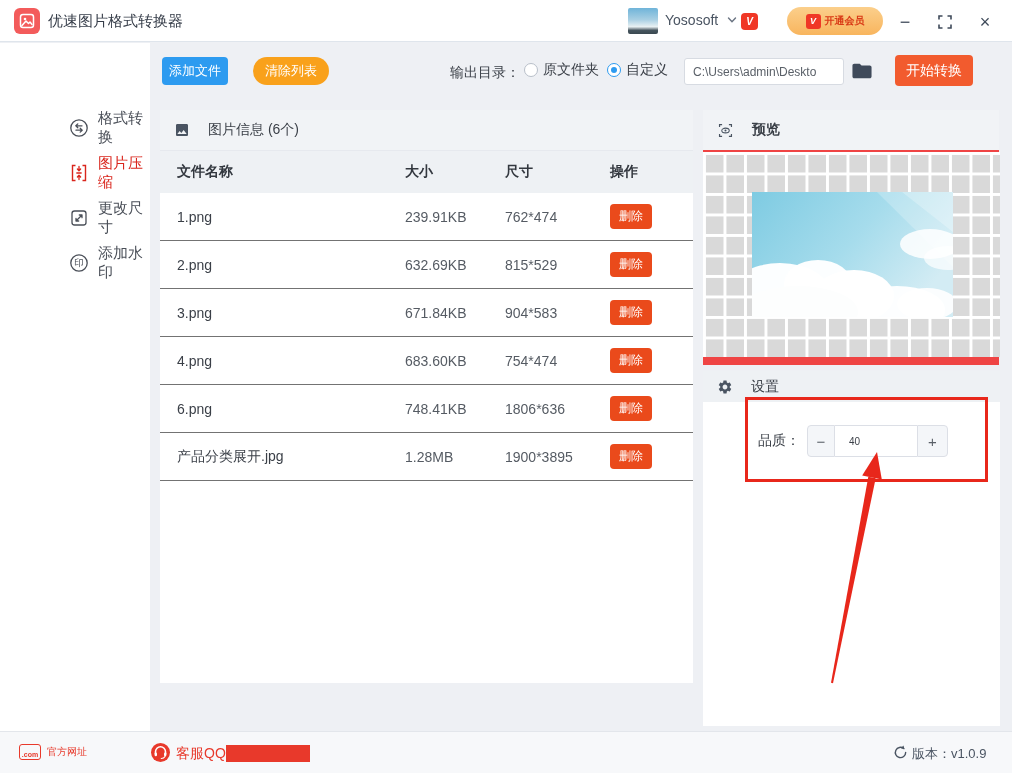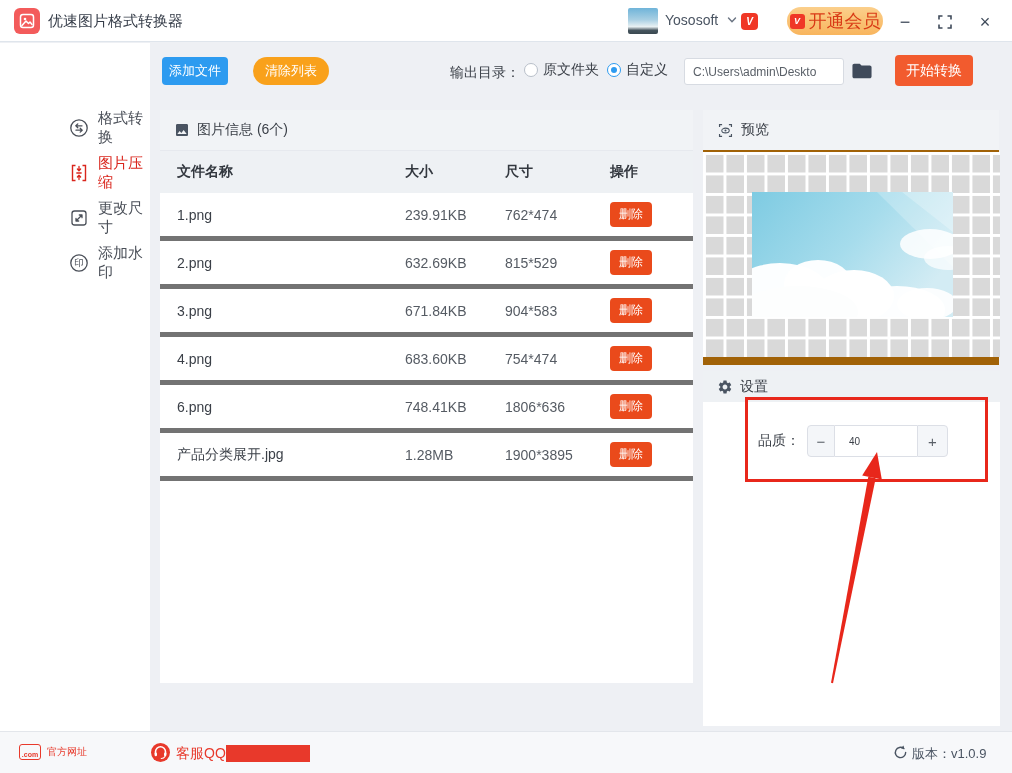--- a/index.html
+++ b/index.html
@@ -12,21 +12,21 @@
   .appicon { position:absolute; left:14px; top:8px; width:26px; height:26px; background:#f35b5b; border-radius:6px; display:flex; align-items:center; justify-content:center; }
   .apptitle { position:absolute; left:48px; top:12px; font-size:15px; color:#353c48; }
   .avatar { position:absolute; left:628px; top:8px; width:30px; height:26px; border-radius:2px;
     background:linear-gradient(180deg,#6fb4d9 0%,#a8cfe3 45%,#e9f1f3 72%,#46555e 86%,#3a4850 100%); }
   .account { position:absolute; left:665px; top:12px; font-size:14px; color:#4a5462; }
   .chev { position:absolute; left:727px; top:15px; width:10px; height:10px; }
   .vipbadge { position:absolute; left:741px; top:13px; width:17px; height:17px; background:#f03726; border-radius:4px; color:#fff; font-size:10px; font-weight:bold; font-style:italic; display:flex; align-items:center; justify-content:center; }
   .memberbtn { position:absolute; left:787px; top:7px; width:96px; height:28px; border-radius:14px;
     background:linear-gradient(180deg,#fbcf8b,#f8b55e); display:flex; align-items:center; justify-content:center; gap:4px; cursor:pointer; }
   .memberbtn .mini-vip { width:15px; height:15px; background:#f03726; border-radius:3px; color:#fff; font-size:9px; font-weight:bold; font-style:italic; display:flex; align-items:center; justify-content:center; }
-  .memberbtn span.lbl { font-size:18px; font-weight:normal; color:#d93a16; }
+  .memberbtn span.lbl { font-size:10px; font-weight:bold; color:#d93a16; }
   .winbtn { position:absolute; top:9px; width:26px; height:26px; display:flex; align-items:center; justify-content:center; color:#3f4a5a; }
   .winbtn.min { left:892px; font-size:18px; }
   .winbtn.max { left:932px; }
   .winbtn.close { left:972px; font-size:18px; }
 
   
   .sidebar { position:absolute; left:0; top:43px; width:150px; height:688px; background:#fff; padding-top:62px; }
   .side-item { height:45px; display:flex; align-items:center; padding-left:22px; gap:9px; color:#4a4f58; font-size:15px; cursor:pointer;margin-left:47px; }
   .side-item svg { flex:0 0 auto; }
   .side-item.active { color:#d9251c; }
@@ -40,33 +40,33 @@
   .radio-row.custom { left:607px; }
   .rdot { width:14px; height:14px; border-radius:50%; border:1px solid #b8bfc9; background:#fff; position:relative; }
   .rdot.checked { border:1px solid #2d9bf0; }
   .rdot.checked::after { content:""; position:absolute; left:3px; top:3px; width:6px; height:6px; border-radius:50%; background:#2d9bf0; }
   .path-input { position:absolute; left:684px; top:58px; width:160px; height:27px; border:1px solid #d7dbe2; border-radius:3px; padding:0 8px; font-size:12px; color:#5a6068; background:#fff; font-family:"Liberation Sans",sans-serif; }
   .folder-ic { position:absolute; left:851px; top:61px; }
   .btn-start { position:absolute; left:895px; top:55px; width:78px; height:31px; background:#f25b2e; color:#fff; font-size:14px; border:none; border-radius:4px; cursor:pointer; }
 
   
   .table-panel { position:absolute; left:160px; top:110px; width:533px; height:573px; background:#fff; }
-  .panel-head { height:40px; background:#f1f3f6; display:flex; align-items:center; padding-left:14px; gap:7px; font-size:14px; color:#3a3f47; }
+  .panel-head { height:40px; background:#f1f3f6; display:flex; align-items:center; padding-left:14px; gap:18px; font-size:14px; color:#3a3f47; }
   .cols { height:43px; background:#eef1f4; border-top:1px solid #e6e9ee; display:flex; align-items:center; font-size:14px; font-weight:bold; color:#33383f; }
   .c-name { position:absolute; left:17px; }
   .c-size { position:absolute; left:245px; }
   .c-dims { position:absolute; left:345px; }
   .c-act  { position:absolute; left:450px; }
   .cols, .frow { position:relative; }
-  .frow { height:48px; border-bottom:5px solid #737373; font-size:14px; color:#3a3f47; display:flex; align-items:center; }
+  .frow { height:48px; border-bottom:1px solid #737373; font-size:14px; color:#3a3f47; display:flex; align-items:center; }
   .frow .c-size, .frow .c-dims { color:#555b63; }
   .btn-del { position:absolute; left:450px; width:42px; height:25px; background:#ea4a1b; color:#fff; font-size:12px; border:none; border-radius:4px; cursor:pointer; }
 
   
-  .preview-panel { position:absolute; left:703px; top:110px; width:296px; height:255px; background:#a16207; }
+  .preview-panel { position:absolute; left:703px; top:110px; width:296px; height:255px; background:#ef4444;font-weight:bold; }
   .checkerboard { position:absolute; left:0; top:42px; width:297px; height:205px;
     background-color:#d9d9d9;
     background-image:linear-gradient(#fff 3px, transparent 3px), linear-gradient(90deg,#fff 3px, transparent 3px);
     background-size:20.5px 20.5px; }
   .cloud-img { position:absolute; left:49px; top:40px; width:201px; height:125px; }
 
   
   .settings-panel { position:absolute; left:703px; top:371px; width:297px; height:355px; background:#fff; }
   .settings-panel .panel-head { height:31px; background:#eef1f4; }
   .quality-row { position:absolute; left:0; top:54px; width:297px; display:flex; align-items:center; }

